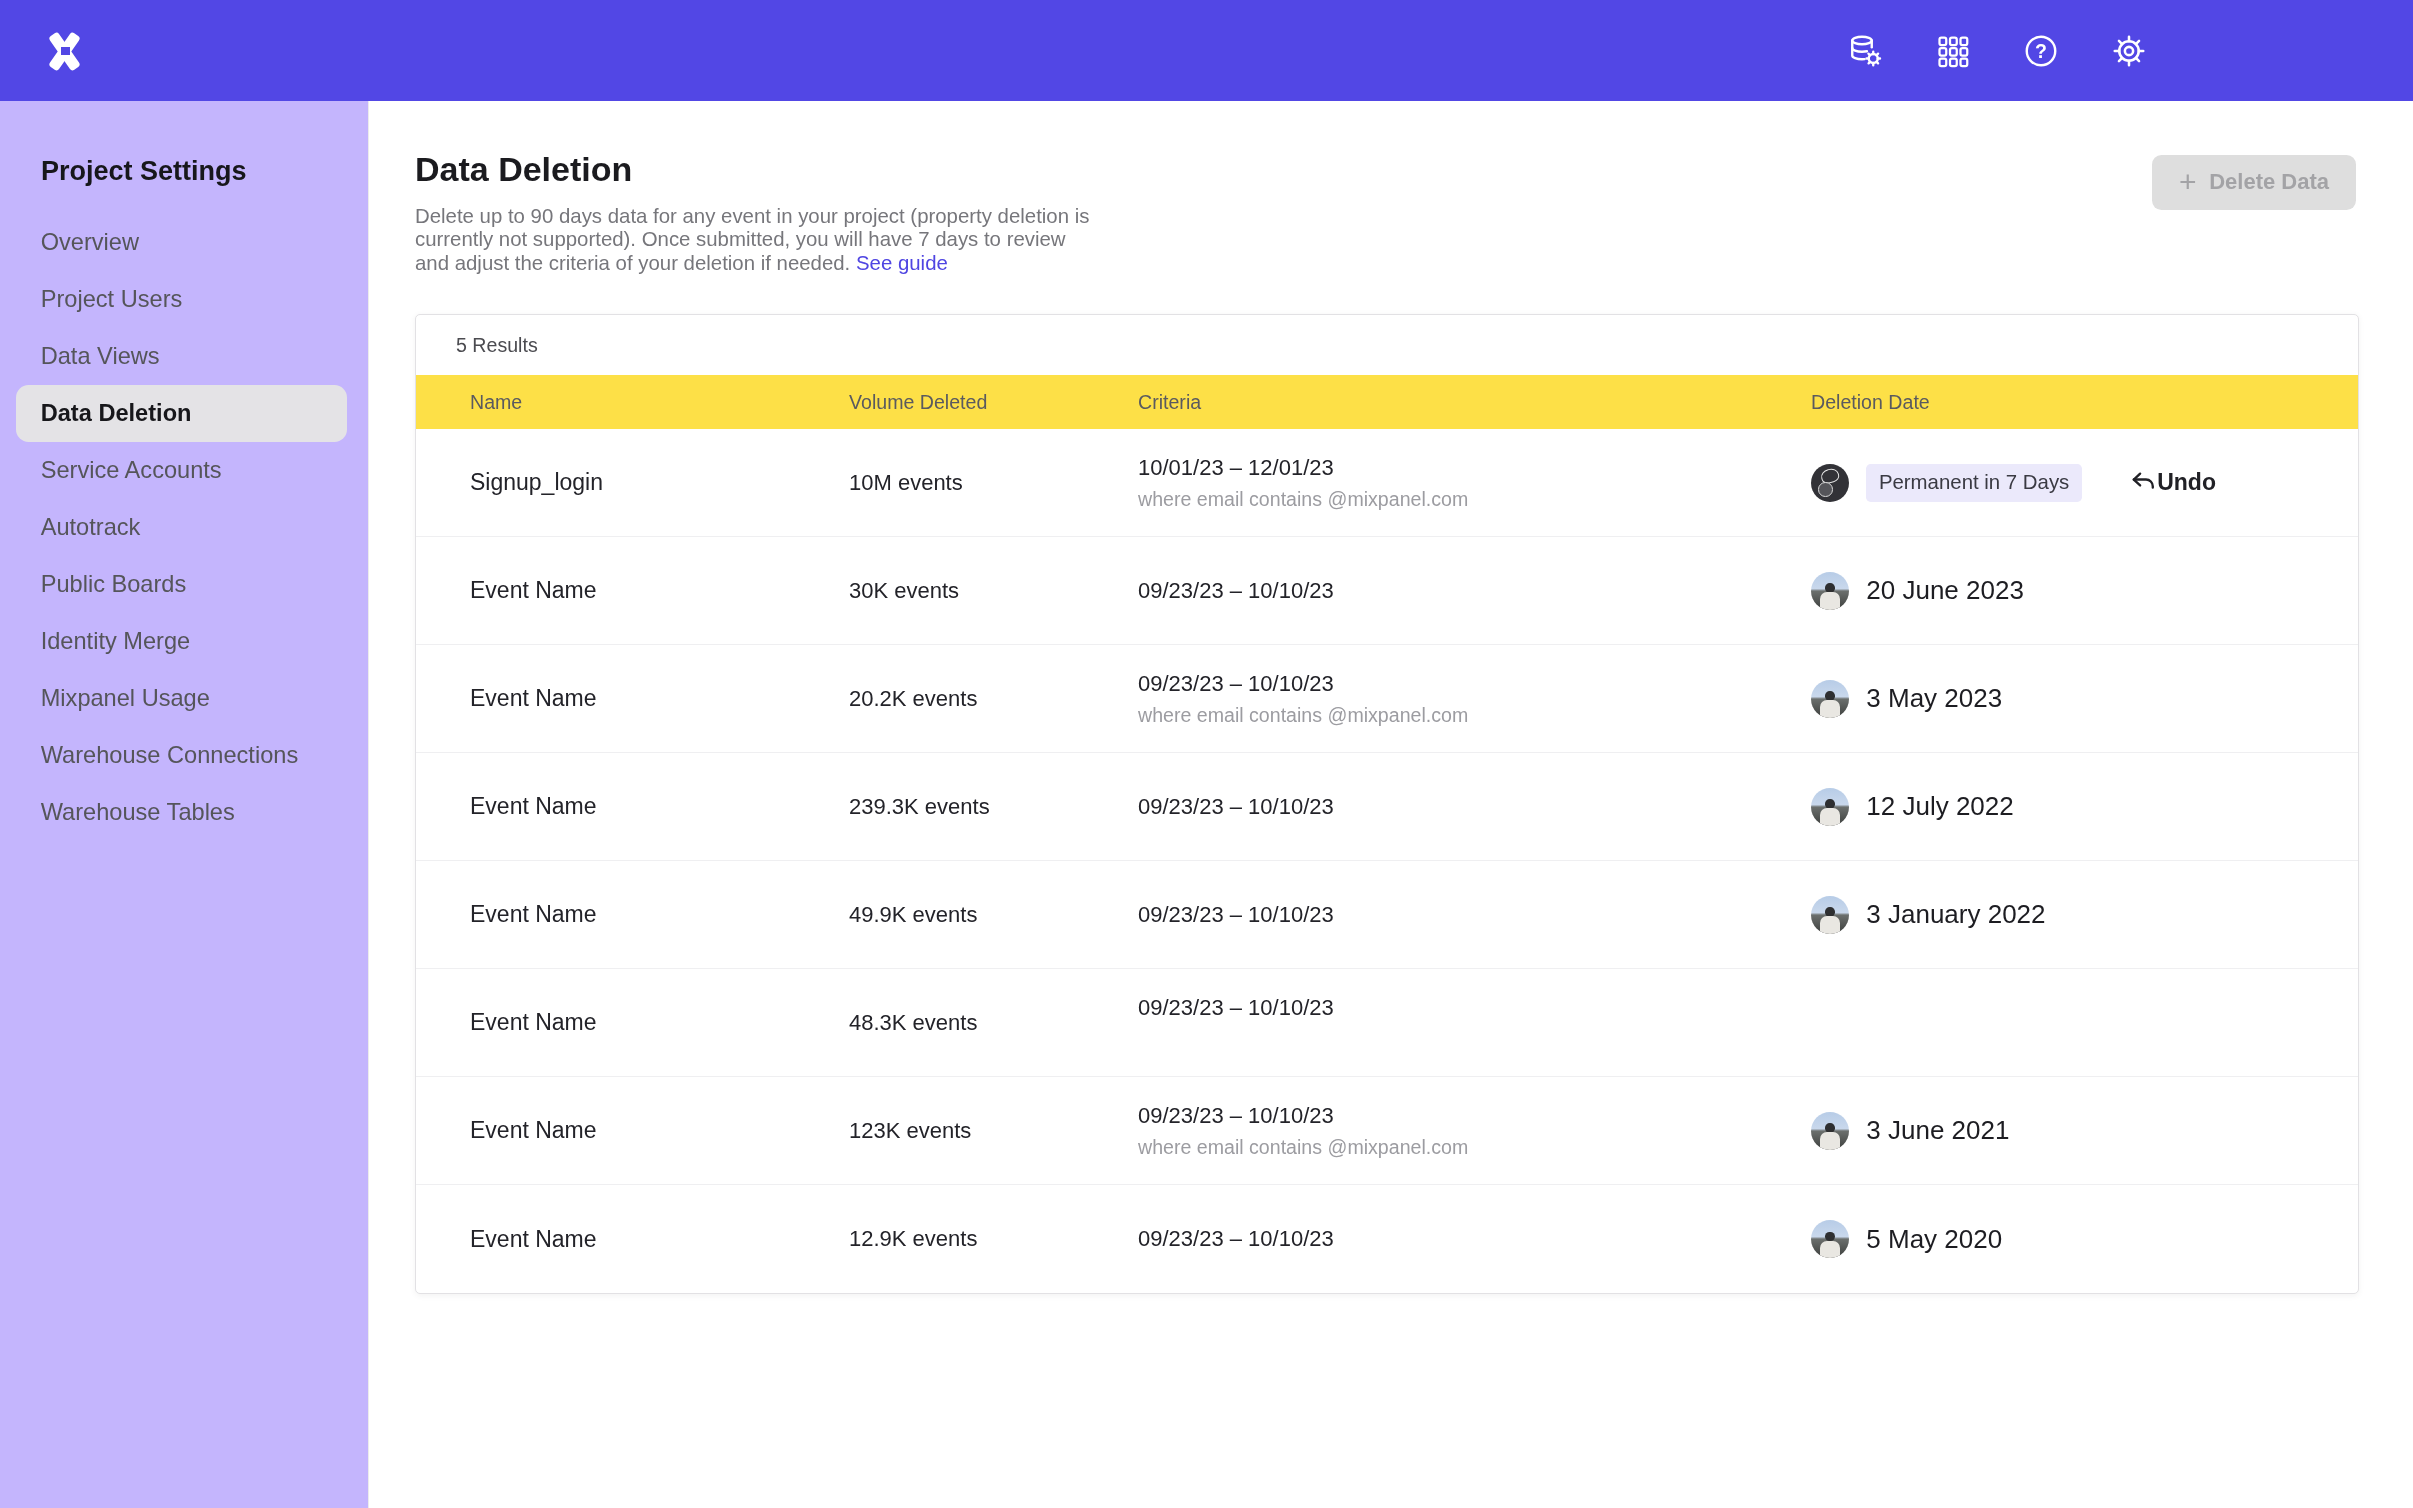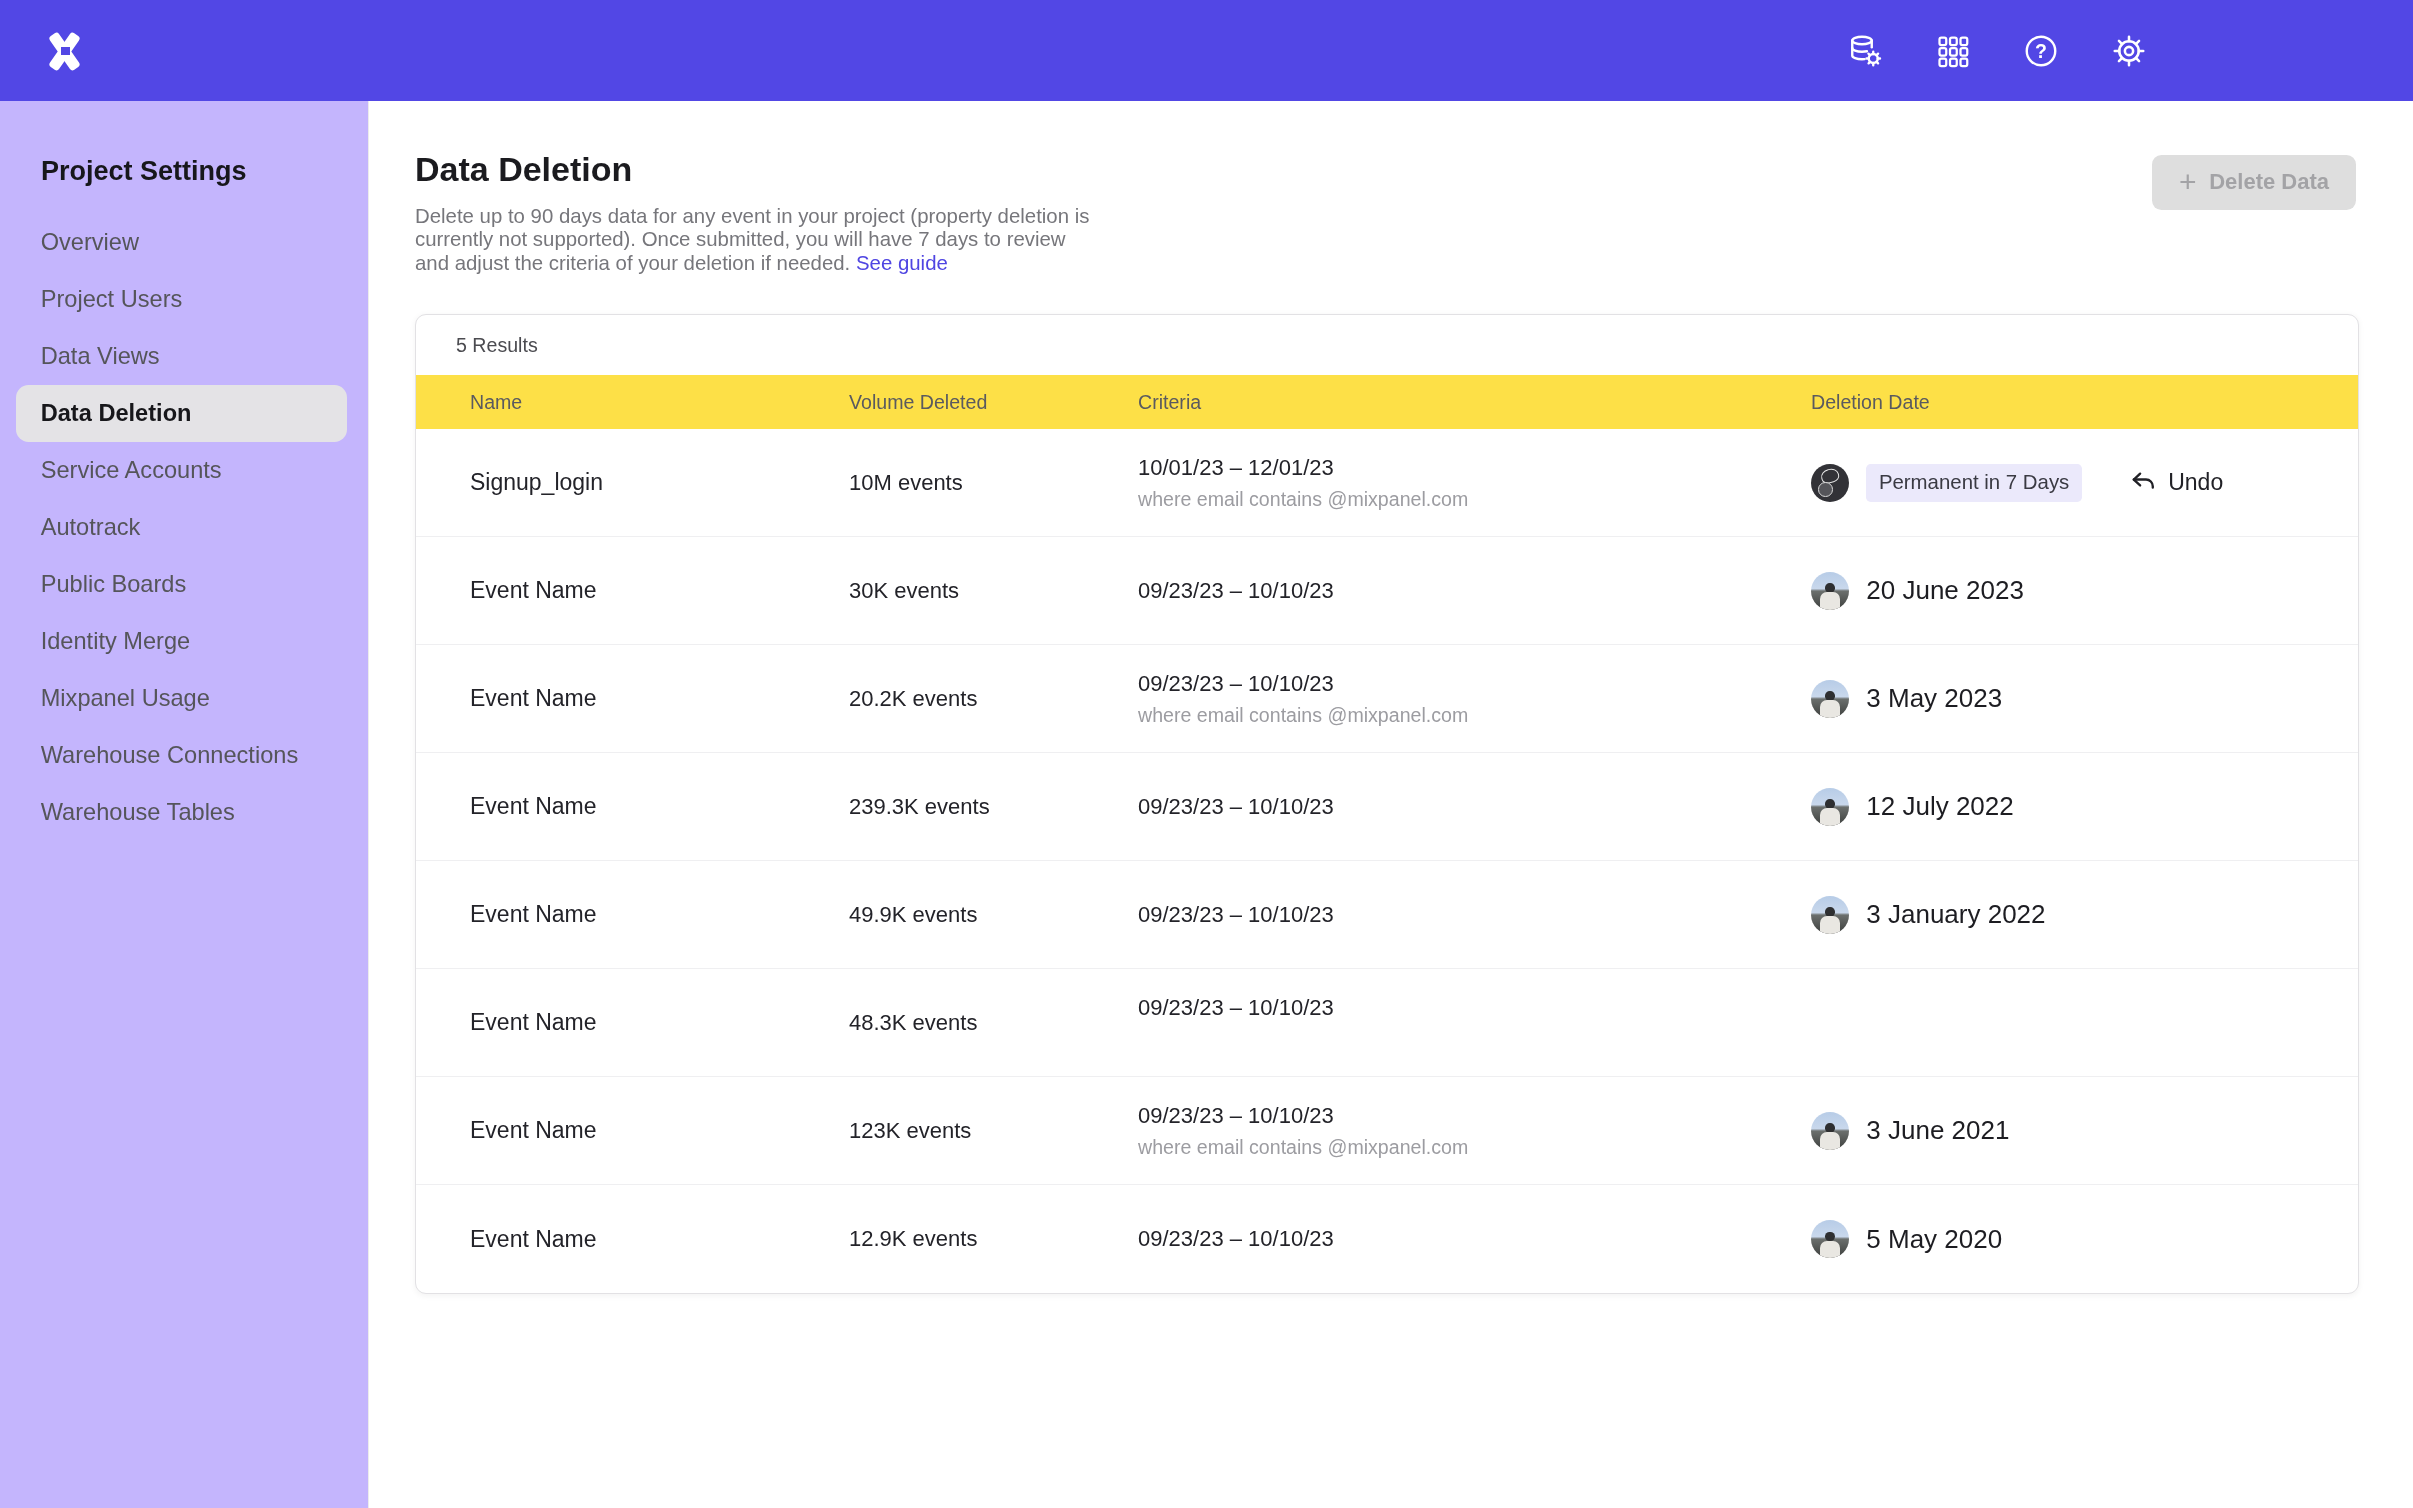--- a/index.html
+++ b/index.html
@@ -32,21 +32,21 @@
   .content-head { display:flex; align-items:flex-start; justify-content:space-between; padding-right:57px; }
   .page-title { font-size:34px; font-weight:700; color:#1B1B1F; }
   .page-desc { margin-top:15.7px; width:684px; font-size:20.4px; line-height:23.6px; color:#76767B; }
   .page-desc a { color:#4F45E2; text-decoration:none; cursor:pointer; }
   .btn-delete { margin-top:4.7px; height:55px; padding:0 27px; background:#DEDEDE; border:none;
                 border-radius:9.4px; display:flex; align-items:center; gap:12.6px;
                 font-size:22px; font-weight:700; color:#A3A3A6; font-family:inherit; }
   .btn-delete .plus { font-size:30px; font-weight:400; line-height:1; }
 
   
-  .card { margin-top:39px; width:1944px; border:0.8px solid #E2E1E4; border-radius:11px;
+  .card { margin-top:39px; width:1944px; border:0.8px solid #E2E1E4; border-radius:5px;
           background:#fff; box-shadow:0 1.6px 6.3px rgba(0,0,0,0.05); overflow:hidden; }
   .results-row { height:60px; display:flex; align-items:center; padding-left:40px;
                  font-size:19.6px; color:#4B4B50; }
   .grid { display:grid; grid-template-columns:379px 289px 673px 1fr; align-items:center; padding:0 54px; }
   .thead { height:54px; background:#fde047; font-size:19.6px; color:#5A5A5F; }
   .trow { height:108px; border-bottom:0.8px solid #EFEFF1; }
   .trow:last-child { border-bottom:none; }
   .cell-name { font-size:23px; color:#232329; }
   .cell-vol  { font-size:22px; color:#232329; }
   .cell-crit { display:flex; flex-direction:column; justify-content:center; }
@@ -61,22 +61,22 @@
                     margin-left:-4.7px; border-radius:50%; background:#2E2F31; }
   .avatar::after  { content:""; position:absolute; left:50%; top:54%; width:20.4px; height:19px;
                     margin-left:-10.2px; border-radius:7px 7px 0 0; background:#E9E7E2; }
   .avatar--dark { background:#323237; }
   .avatar--dark::before { left:10.2px; top:5.5px; width:15.7px; height:11.8px; margin:0; border-radius:50% 50% 40% 40%;
                           background:transparent; border:1.6px solid #E6E6E6; transform:rotate(-15deg); }
   .avatar--dark::after  { left:7px; top:18px; width:12.6px; height:12.6px; margin:0; border-radius:50%;
                           background:#55555A; border:1.6px solid #D9D9D9; }
 
   .badge { background:#EBE9FB; color:#3A3A43; font-size:20.4px; padding:7.9px 12.6px; border-radius:4.7px; white-space:nowrap; }
-  .undo  { display:flex; align-items:center; gap:11px; margin-left:31px; cursor:pointer;
-           font-size:23px; font-weight:400; color:#212126; }
+  .undo  { display:flex; align-items:center; margin-left:31px; cursor:pointer;
+           font-size:23px; font-weight:700; color:#212126; }
   .undo svg { display:block; }
 </style>
 </head>
 <body>
 
 <header class="topbar">
   <div class="logo">
     <span class="bar b1"></span>
       <span class="bar b2"></span>
       <span class="hole"></span>

